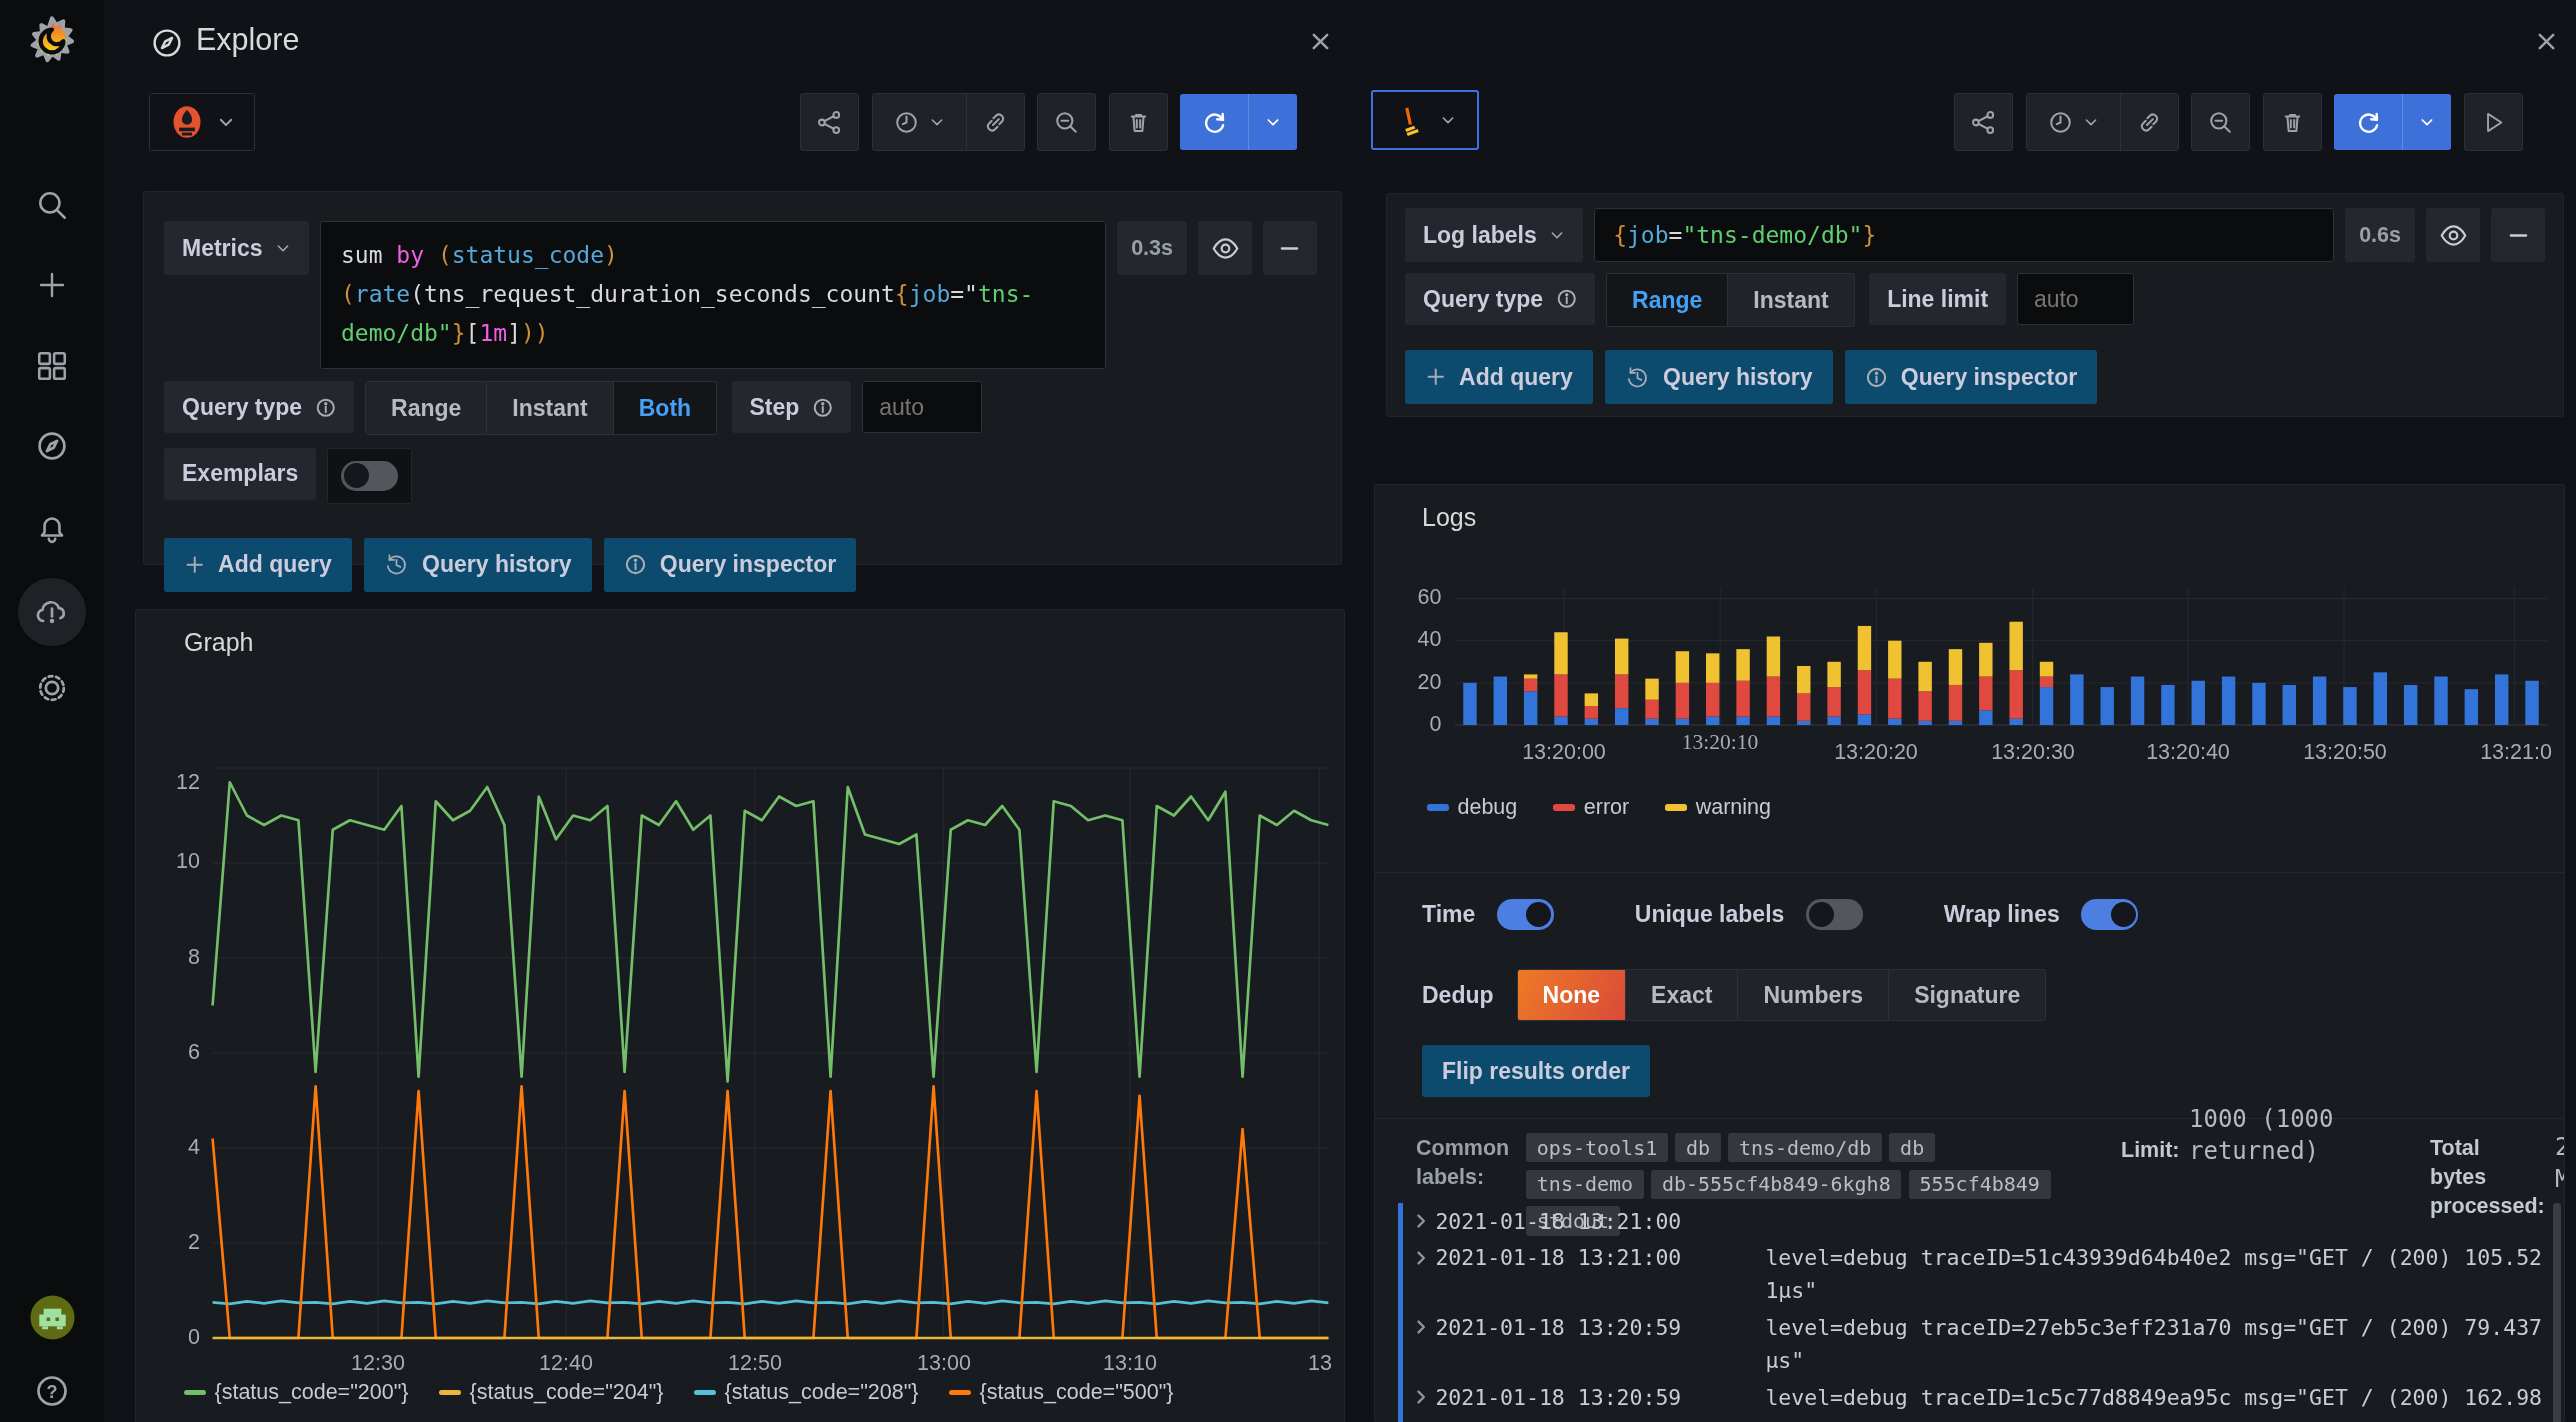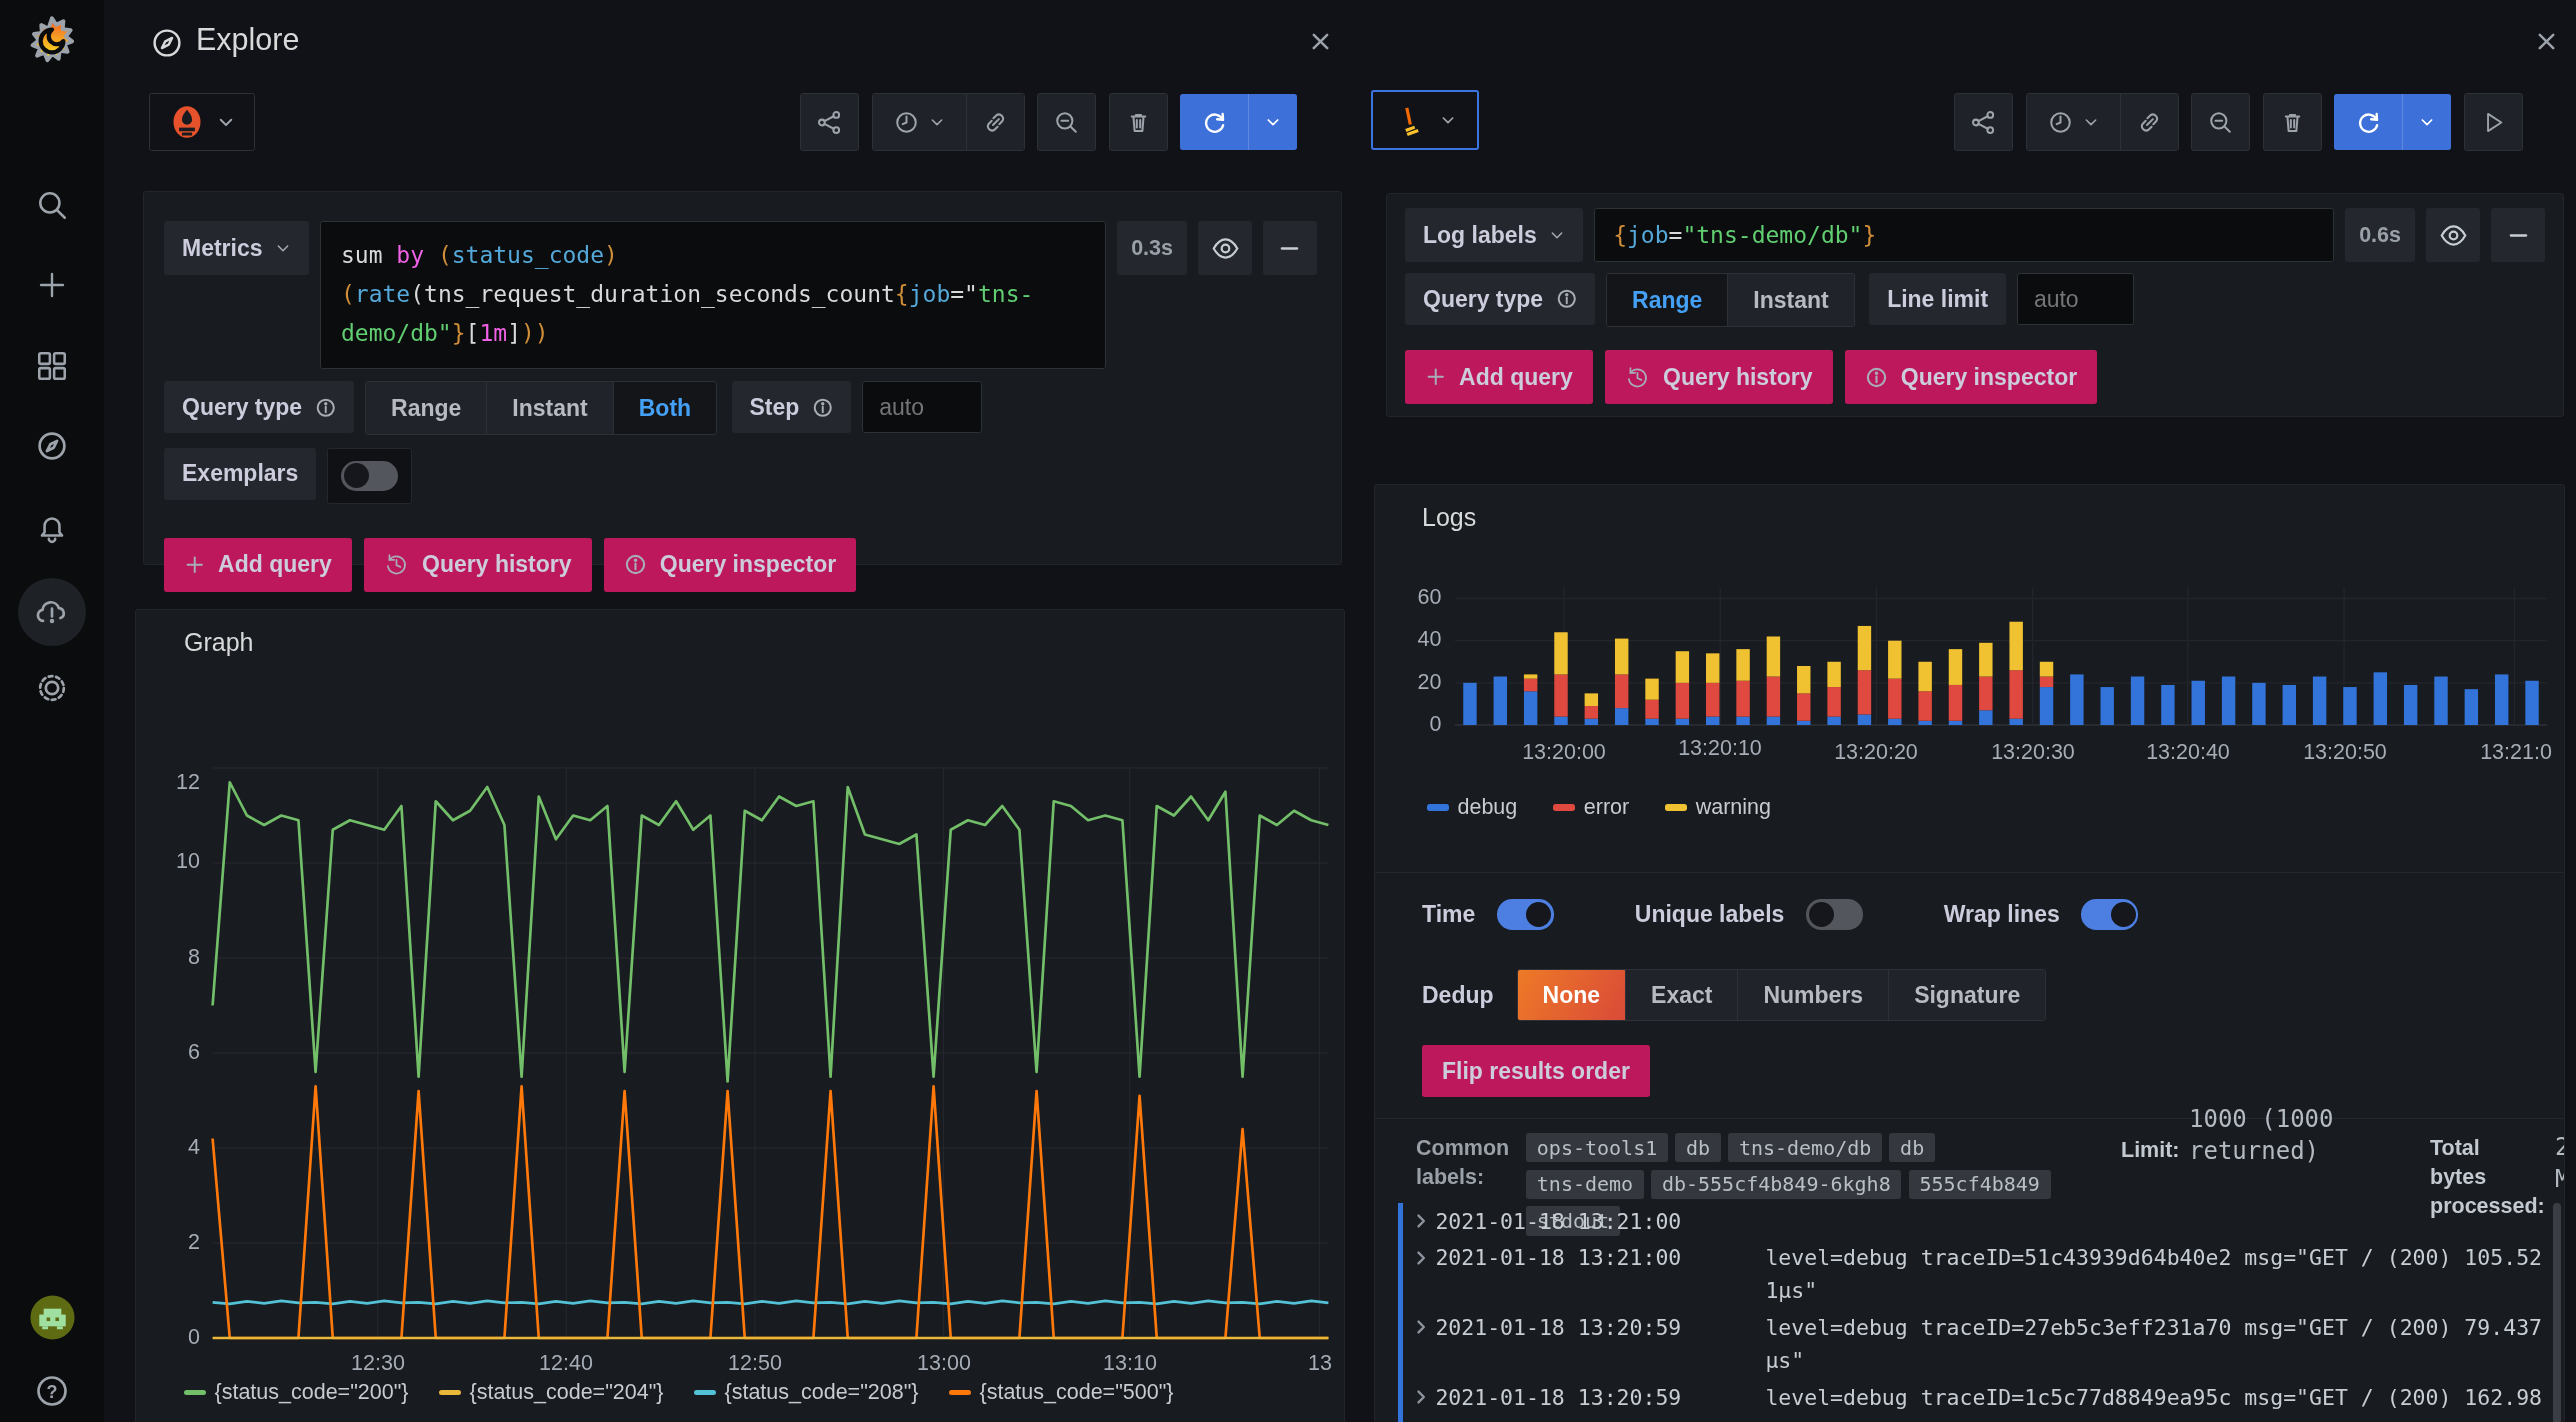--- a/index.html
+++ b/index.html
@@ -27,21 +27,21 @@
   .tb-seg svg{stroke:#9da3ab;fill:none;stroke-width:2.4;stroke-linecap:round;stroke-linejoin:round;}
   .run-split{display:flex;height:56px;border-radius:2.7px;overflow:hidden;}
   .run-main{width:68px;background:#3d71d9;display:flex;align-items:center;justify-content:center;cursor:pointer;}
   .run-caret{width:48px;background:#3d71d9;border-left:0.9px solid rgba(255,255,255,.18);display:flex;align-items:center;justify-content:center;cursor:pointer;}
   .run-split svg{stroke:#fff;fill:none;stroke-width:2.6;stroke-linecap:round;stroke-linejoin:round;}
   
   .card,.panel{position:absolute;background:#181b1f;border:0.9px solid #22252a;border-radius:2.7px;}
   .crow{display:flex;align-items:flex-start;gap:10.8px;}
   .chip{height:54px;display:inline-flex;align-items:center;gap:12.6px;padding:0 18px;background:#24272e;
         border-radius:2.7px;font-size:23px;font-weight:700;color:#ccccdc;white-space:nowrap;}
-  .btn{height:54px;display:inline-flex;align-items:center;gap:12.6px;padding:0 20px;background:#be185d;
+  .btn{height:54px;display:inline-flex;align-items:center;gap:12.6px;padding:0 20px;background:#0c4a6e;
        border-radius:2.7px;font-size:23px;font-weight:700;color:#ccccdc;cursor:pointer;white-space:nowrap;}
   .btn svg,.chip svg{stroke:#a8adb5;fill:none;stroke-width:2.2;stroke-linecap:round;}
   .seg{display:inline-flex;height:54px;border:0.9px solid #2c3137;border-radius:2.7px;overflow:hidden;background:#202329;}
   .seg-opt{display:flex;align-items:center;padding:0 25px;font-size:23px;font-weight:700;color:#b7bac0;cursor:pointer;}
   .seg-opt+.seg-opt{border-left:0.9px solid #2c3137;}
   .seg-opt.sel{background:#131519;color:#45a1f5;}
   .seg-opt.sel-orange{background:linear-gradient(120deg,#ee7a27,#d94a38);color:#fff;}
   .tinput{height:54px;box-sizing:border-box;background:#0b0c0e;border:0.9px solid #2c3235;border-radius:2.7px;
           color:#6a6f76;font-size:23px;padding:0 16px;font-family:"Liberation Sans",sans-serif;}
   .qbox{background:#0b0c0e;border:0.9px solid #2c3235;border-radius:2.7px;padding:14.4px 20px;
@@ -711,21 +711,21 @@
             <span class="lg-ts">2021-01-18 13:20:59</span>
             <span class="lg-msg">level=debug traceID=1c5c77d8849ea95c msg="GET / (200) 162.989µs"</span>
           </div>
         </div>
       <div class="scrollthumb" style="left:1178px;top:718px;height:221px;"></div>
     <div class="ytick" style="left: 21.5px; top: 227px;">0</div>
         <div class="ytick" style="left: 21.5px; top: 185px;">20</div>
         <div class="ytick" style="left: 21.5px; top: 142px;">40</div>
         <div class="ytick" style="left: 21.5px; top: 100px;">60</div>
         <div class="xtick" style="left: 135px; top: 255px;">13:20:00</div>
-        <div class="xtick" style="left: 291px; top: 251px;">13:20:10</div>
+        <div class="xtick" style="left: 291px; top: 245px; font-family: Liberation Serif, serif;">13:20:10</div>
         <div class="xtick" style="left: 447px; top: 255px;">13:20:20</div>
         <div class="xtick" style="left: 604px; top: 255px;">13:20:30</div>
         <div class="xtick" style="left: 759px; top: 255px;">13:20:40</div>
         <div class="xtick" style="left: 916px; top: 255px;">13:20:50</div>
         <div class="xtick" style="left: 1087px; top: 255px;">13:21:0</div>
       </div>
   </div>
 
 </div>
 

